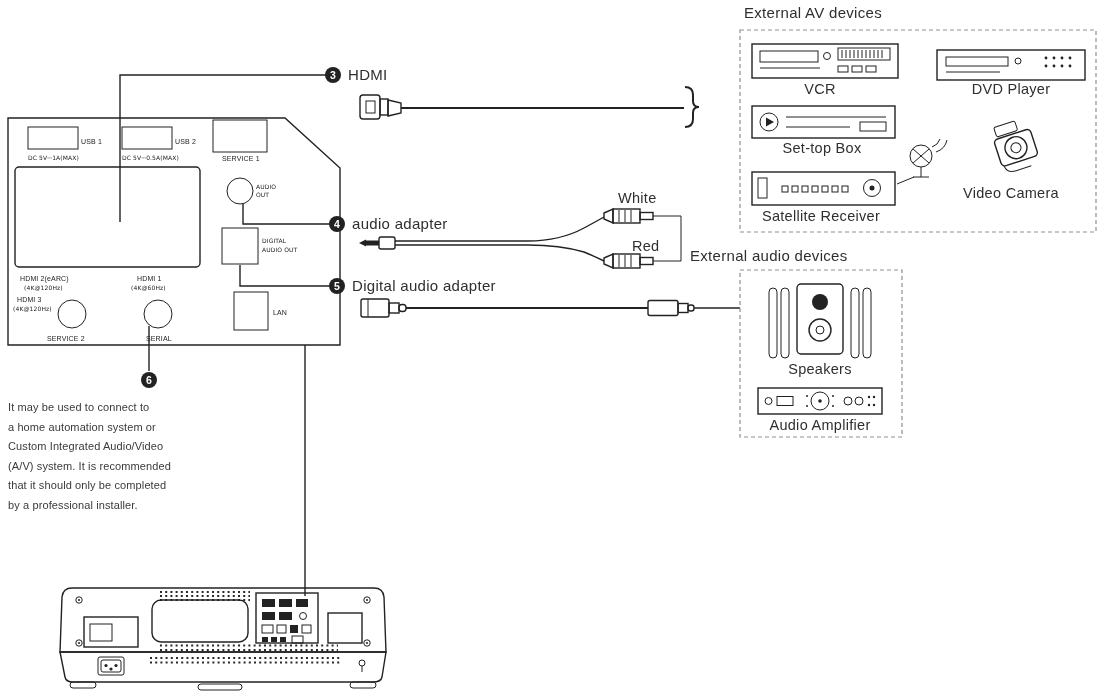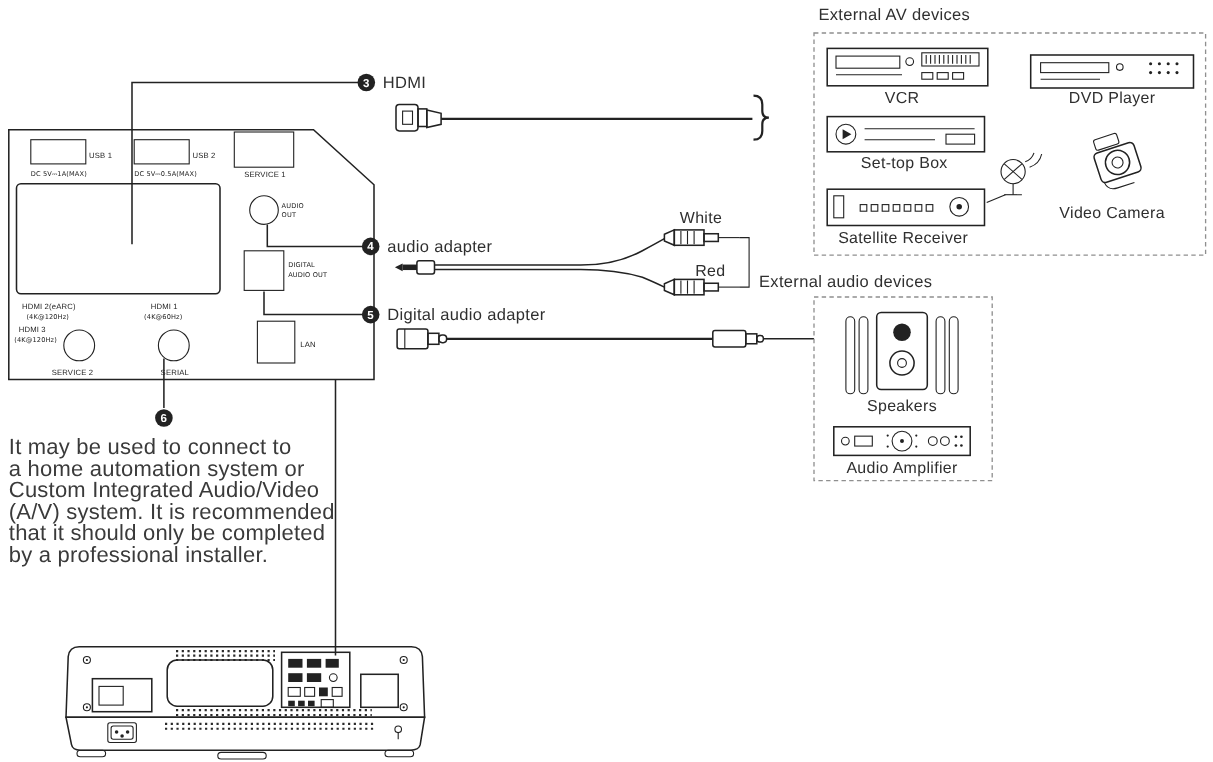--- a/index.html
+++ b/index.html
@@ -18,21 +18,21 @@
   
   svg text { font-family:"Liberation Sans", sans-serif; fill:#2f2f2f; letter-spacing:.02em; }
   .t15 { font-size:15px; }
   .t14 { font-size:14.5px; }
   .tc  { text-anchor:middle; }
   .t7  { font-size:7px; fill:#1c1c1c; }
   .t6  { font-size:6px; fill:#1c1c1c; font-family:"DejaVu Sans", sans-serif; }
   .tb  { font-size:10.5px; font-weight:bold; fill:#ffffff; text-anchor:middle; }
 
   .note { position:absolute; left:8px; top:398px; width:300px;
-          font-size:20px; line-height:19.6px; color:#3a3a3a;
+          font-size:11px; line-height:19.6px; color:#3a3a3a;
           white-space:pre-line; letter-spacing:.01em; }
 </style>
 </head>
 <body>
 
 <div class="stage">
 
 <svg width="1103" height="693" viewBox="0 0 1103 693">
 
   <g>

